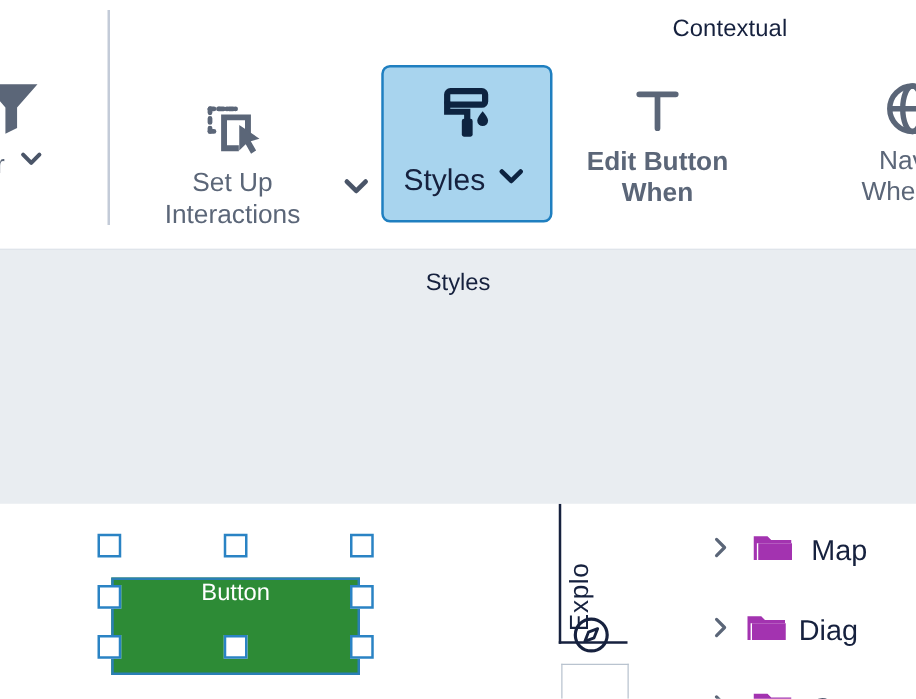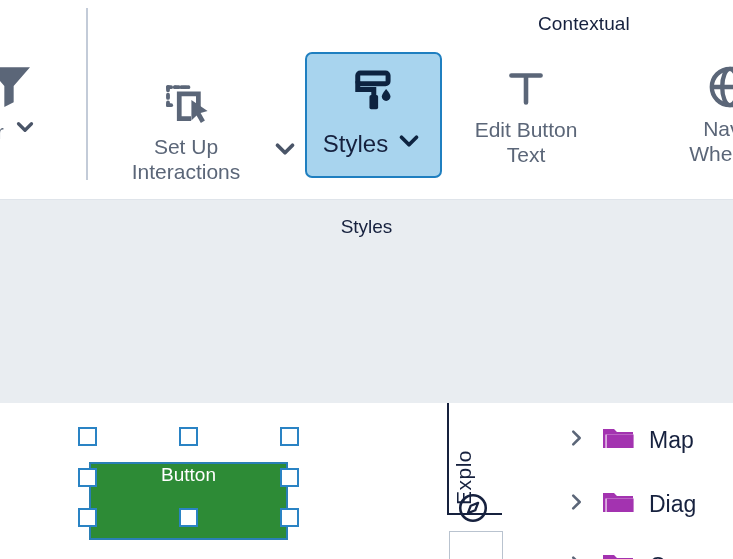--- a/index.html
+++ b/index.html
@@ -92,20 +92,21 @@
     width: 152px;
     height: 125px;
     padding-top: 6px;
   }
   #btn-edittext {
     left: 452px;
     top: 56px;
     width: 148px;
     height: 125px;
     padding-top: 8px;
+    font-weight: bold;
   }
   #btn-navigate {
     left: 650px;
     top: 55px;
     width: 160px;
     height: 125px;
     padding-top: 6px;
   }
   #btn-filter {
     left: -44px;
@@ -254,21 +255,21 @@
     align-items: center;
     gap: 15px;
     white-space: nowrap;
   }
   .tree-row .tname {
     font-size: 23px;
     color: #16213e;
     text-align: center;
   }
   #tree-row-0 { top: 22px; }
-  #tree-row-1 { top: 86px; }
+  #tree-row-1 { top: 86px; gap: 10px; }
   #tree-row-2 { top: 148px; }
 </style>
 </head>
 <body>
 
 <div id="ribbon">
 
   <div id="contextual-label">Contextual</div>
 
   <div class="ribbon-divider" style="left:86px;"></div>
@@ -331,21 +332,21 @@
     </span>
   </div>
 
   <div class="ribbon-btn" id="btn-edittext">
     <span class="ico">
       <svg width="50" height="50" viewBox="0 0 24 24" fill="none">
         <path d="M5 5.5h14M12 5.5v13" stroke="#5b6678" stroke-width="2.2" stroke-linecap="round"></path>
       </svg>
     </span>
     <span class="lbl">Edit Button</span>
-    <span class="lbl" style="margin-top:0">Text</span>
+    <span class="lbl" style="margin-top:0">When</span>
   </div>
 
   <div class="ribbon-btn" id="btn-navigate">
     <span class="ico">
       <svg width="52" height="52" viewBox="0 0 24 24" fill="none">
         <circle cx="12" cy="12" r="8.4" stroke="#5b6678" stroke-width="2"></circle>
         <ellipse cx="12" cy="12" rx="3.6" ry="8.4" stroke="#5b6678" stroke-width="2"></ellipse>
         <path d="M3.6 12h16.8" stroke="#5b6678" stroke-width="2"></path>
       </svg>
     </span>

